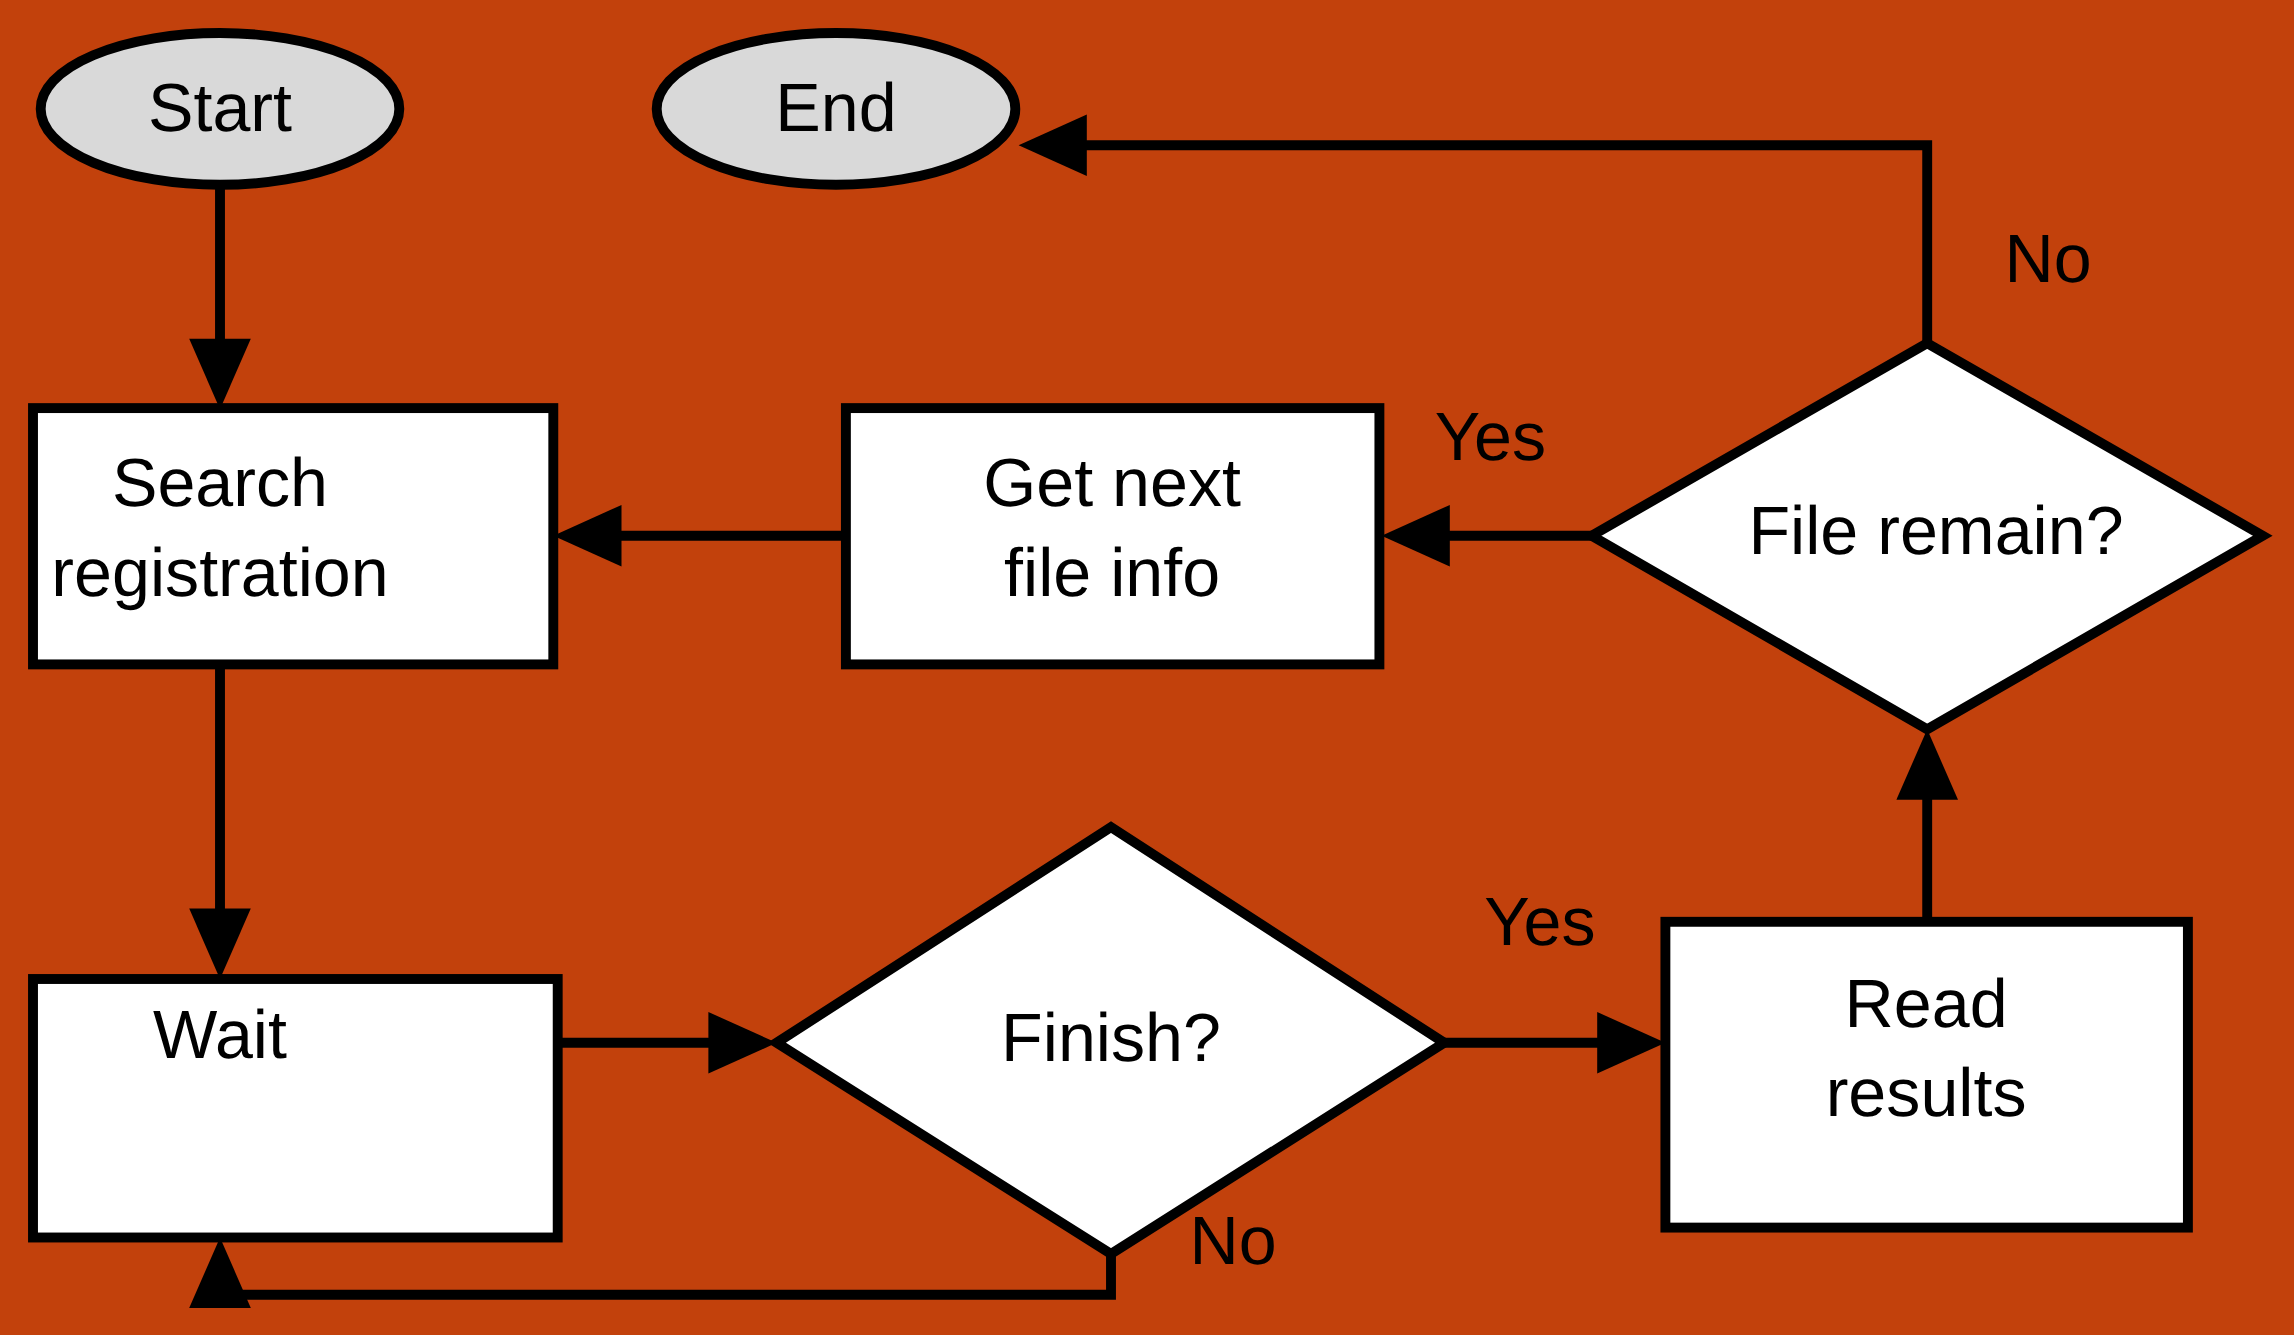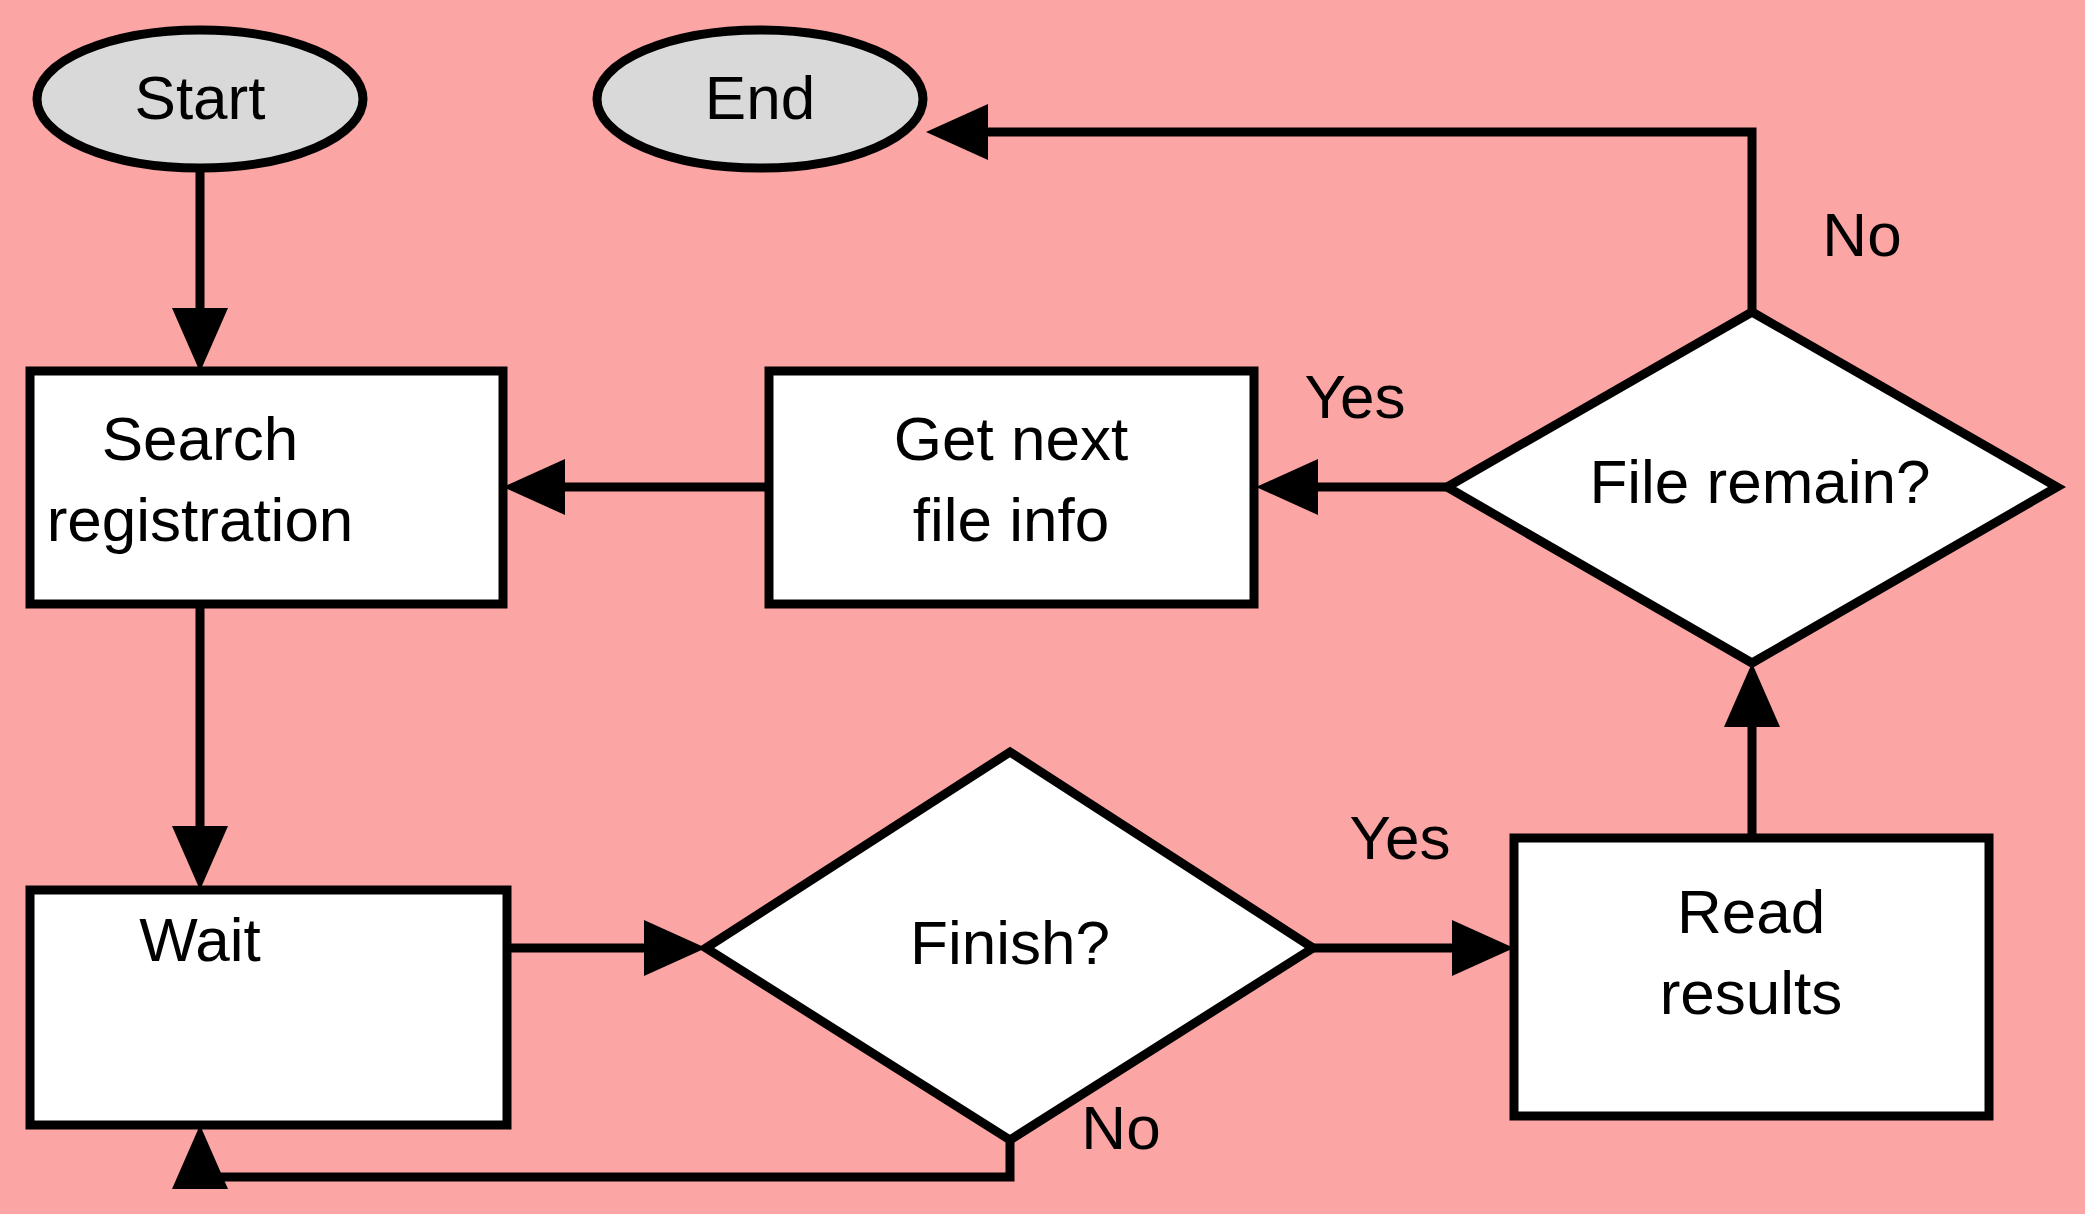--- a/index.html
+++ b/index.html
@@ -5,21 +5,21 @@
 <style>
   html, body {
     margin: 0;
     padding: 0;
     background: #ffffff;
   }
   #canvas {
     position: relative;
     width: 2085px;
     height: 1214px;
-    background: #fca5a5;
+    background: #c2410c;
     overflow: hidden;
     font-family: "Liberation Sans", sans-serif;
   }
   svg.diagram {
     display: block;
     width: 2085px;
     height: 1214px;
   }
   .shape-fill-terminal { fill: #d9d9d9; }
   .shape-fill-plain { fill: #ffffff; }

